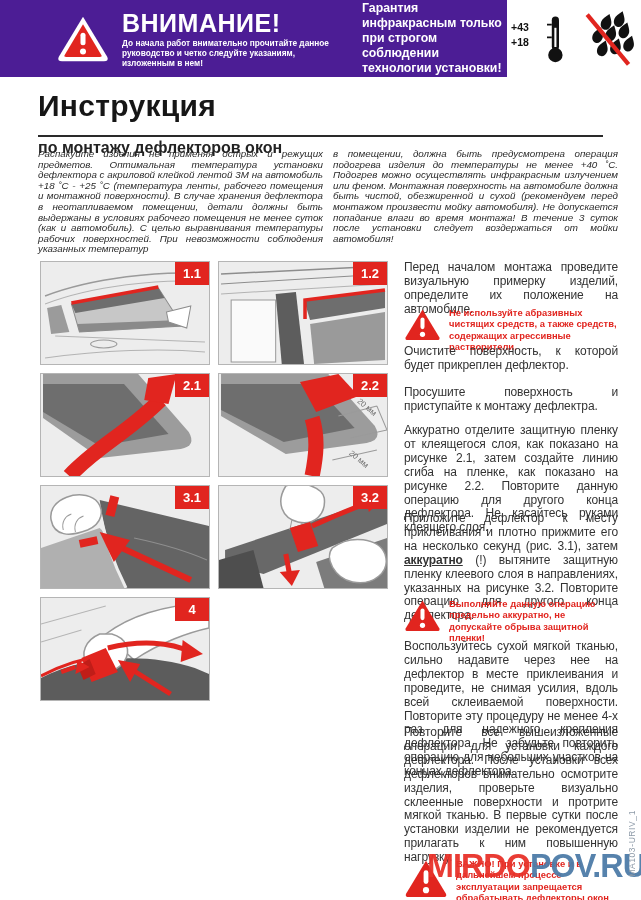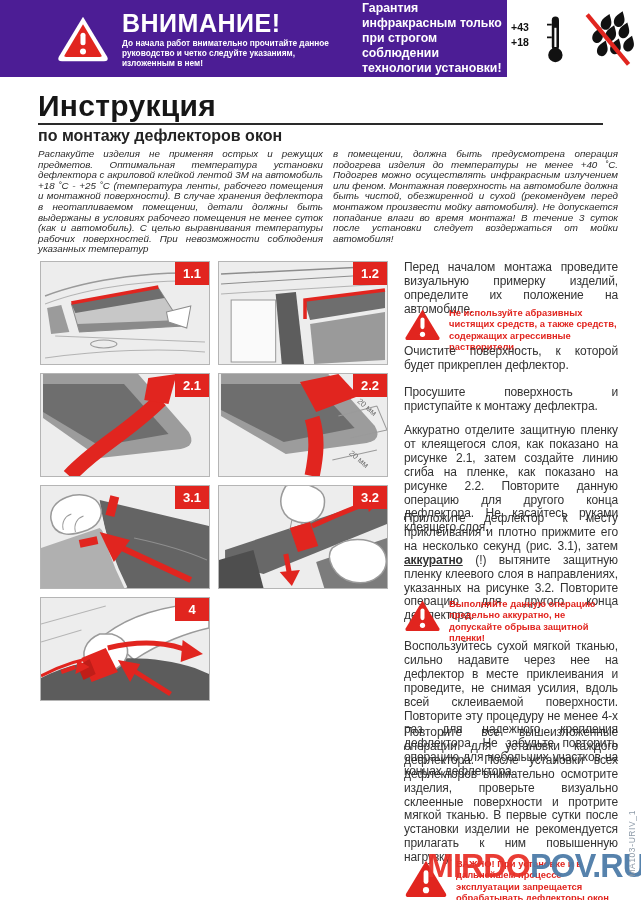--- a/index.html
+++ b/index.html
@@ -16,21 +16,21 @@
   .attn-sub { color:#fff; font-size:8.3px; line-height:10px; margin-top:2px; font-weight:bold; }
   .warranty { color:#fff; font-size:12.3px; font-weight:bold; line-height:15px; width:168px; margin-left:26px; }
   .banner-icons { flex:1; display:flex; align-items:center; justify-content:center; gap:12px; }
   .thermo { display:flex; align-items:center; }
   .thermo-labels { display:flex; flex-direction:column; gap:3px; margin-right:2px; margin-top:-8px; }
   .thermo-labels span { font-size:10.5px; font-weight:bold; color:#111; }
 
   
   .titleblock { position:absolute; top:90px; left:38px; width:565px; }
   .doc-title { font-size:30px; font-weight:800; color:#161616; letter-spacing:0.3px;
-               border-bottom:2px solid #2a2a2a; padding-bottom:1px; line-height:32px; }
+               border-bottom:2px solid #2a2a2a; padding-bottom:13px; line-height:32px; }
   .doc-subtitle { font-size:16px; font-weight:600; color:#222; margin-top:2px; }
 
   
   .intro { position:absolute; top:149px; left:38px; width:580px; display:flex; gap:10px; }
   .intro div { width:285px; font-style:italic; font-size:9.8px; line-height:10.6px;
                color:#2b2b2b; text-align:justify; font-weight:500; }
 
   
   .figs { position:absolute; top:261px; left:40px; width:356px;
           display:grid; grid-template-columns:170px 170px; column-gap:15px; row-gap:16px;gap:8px; }

